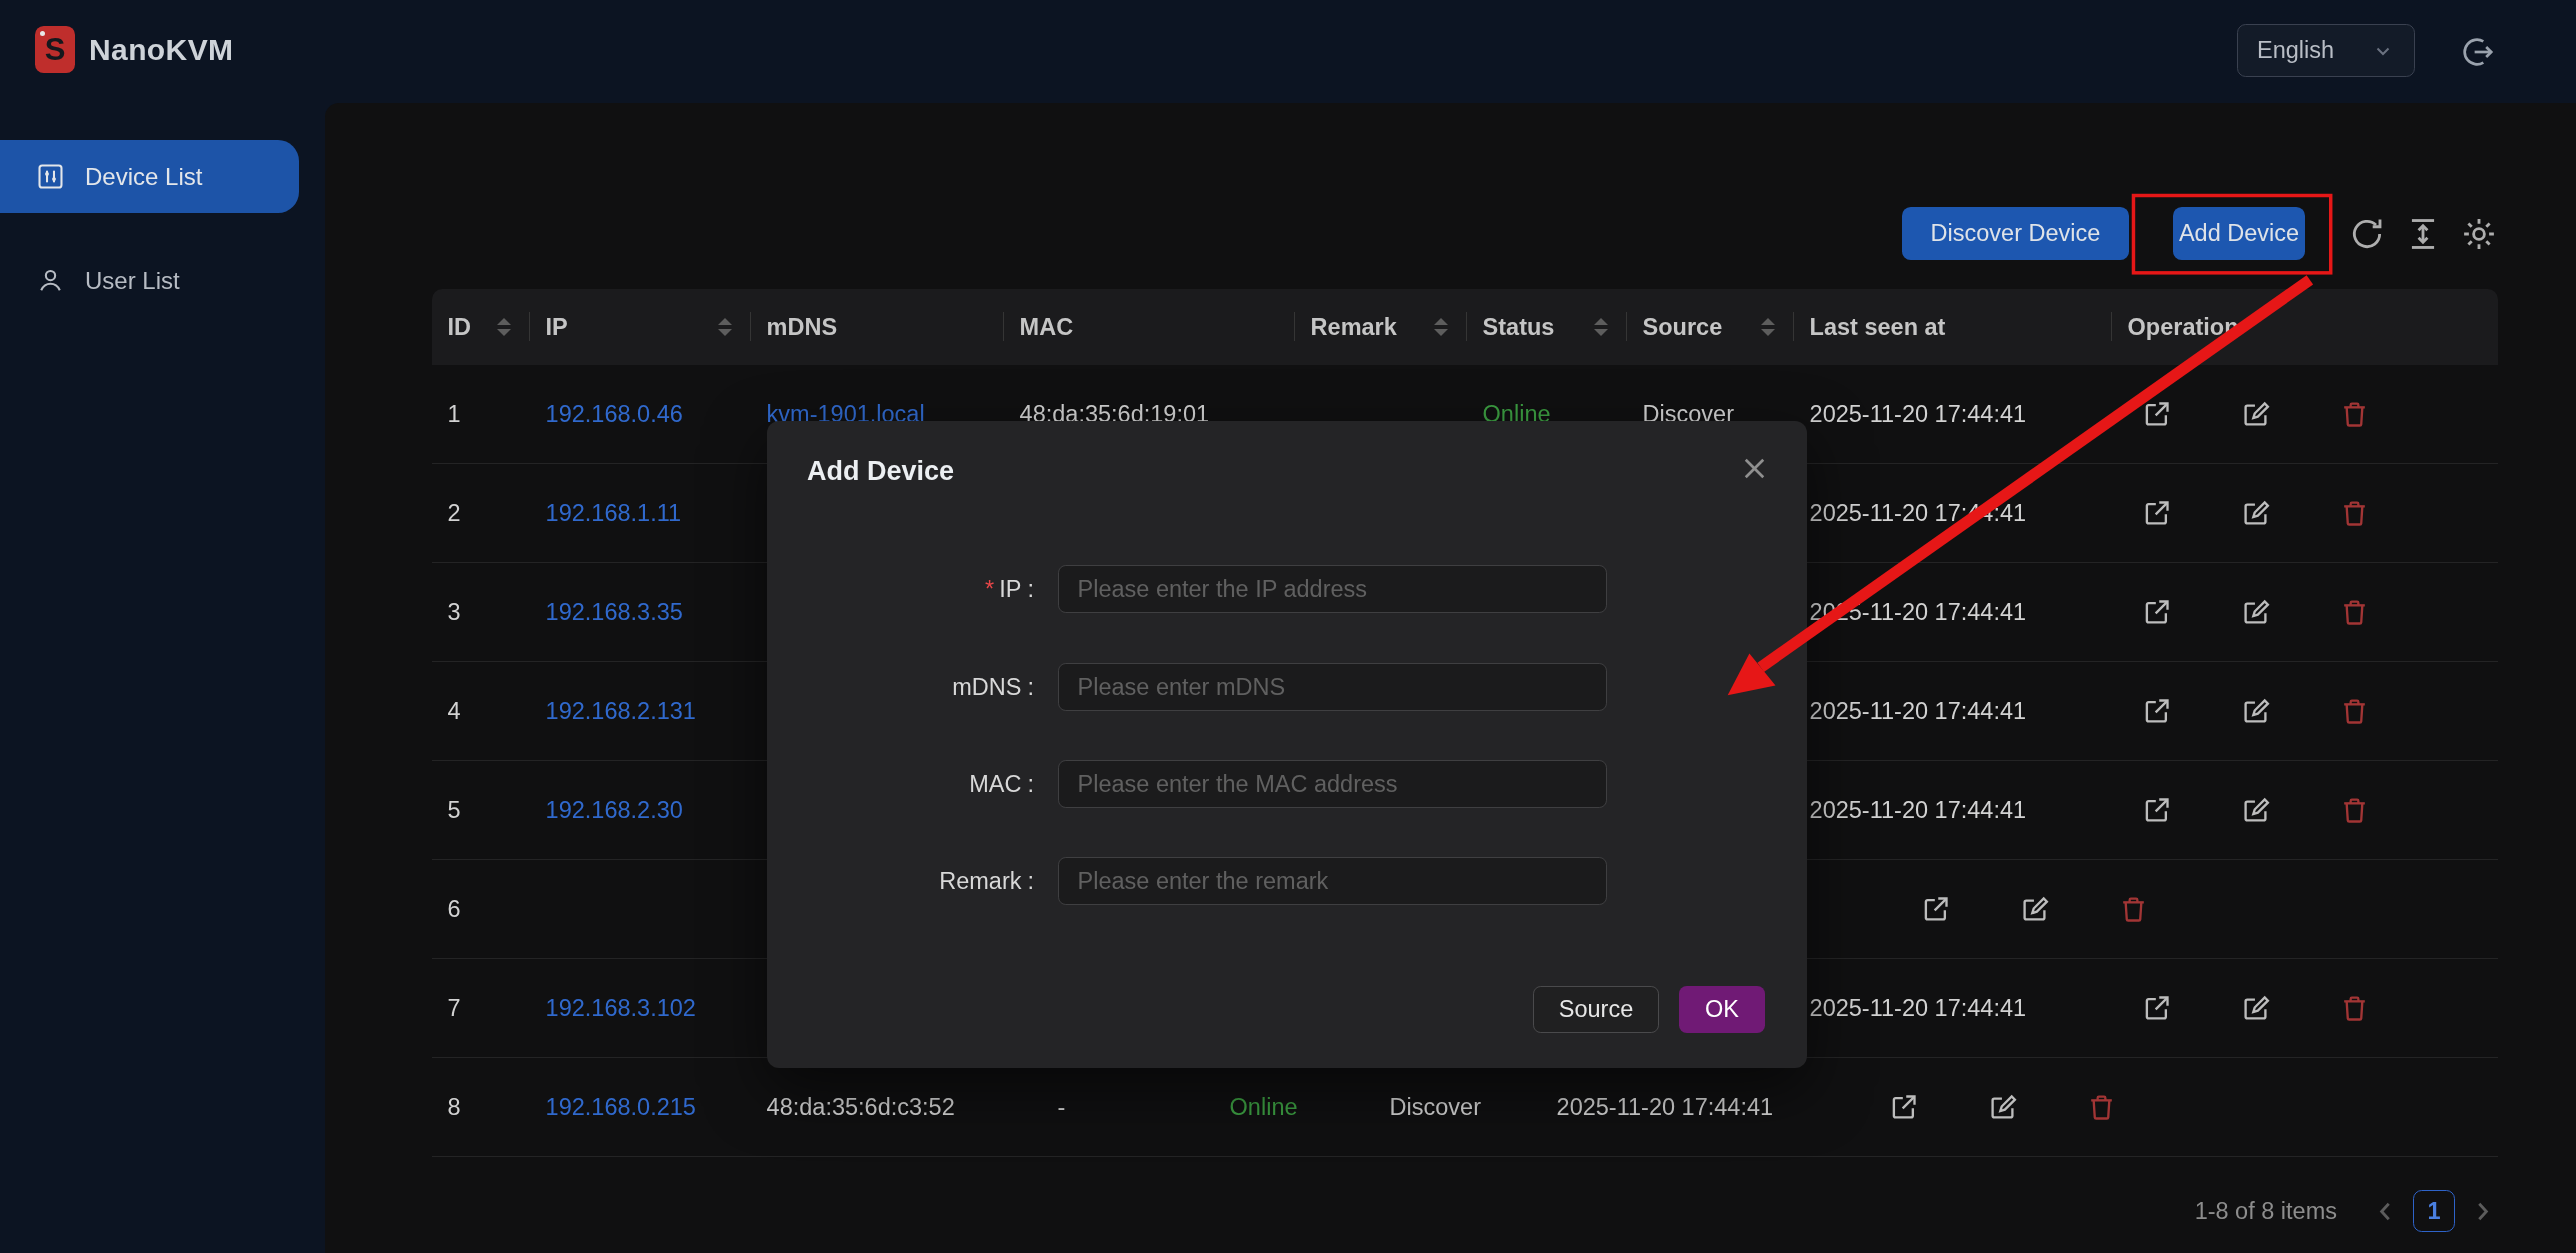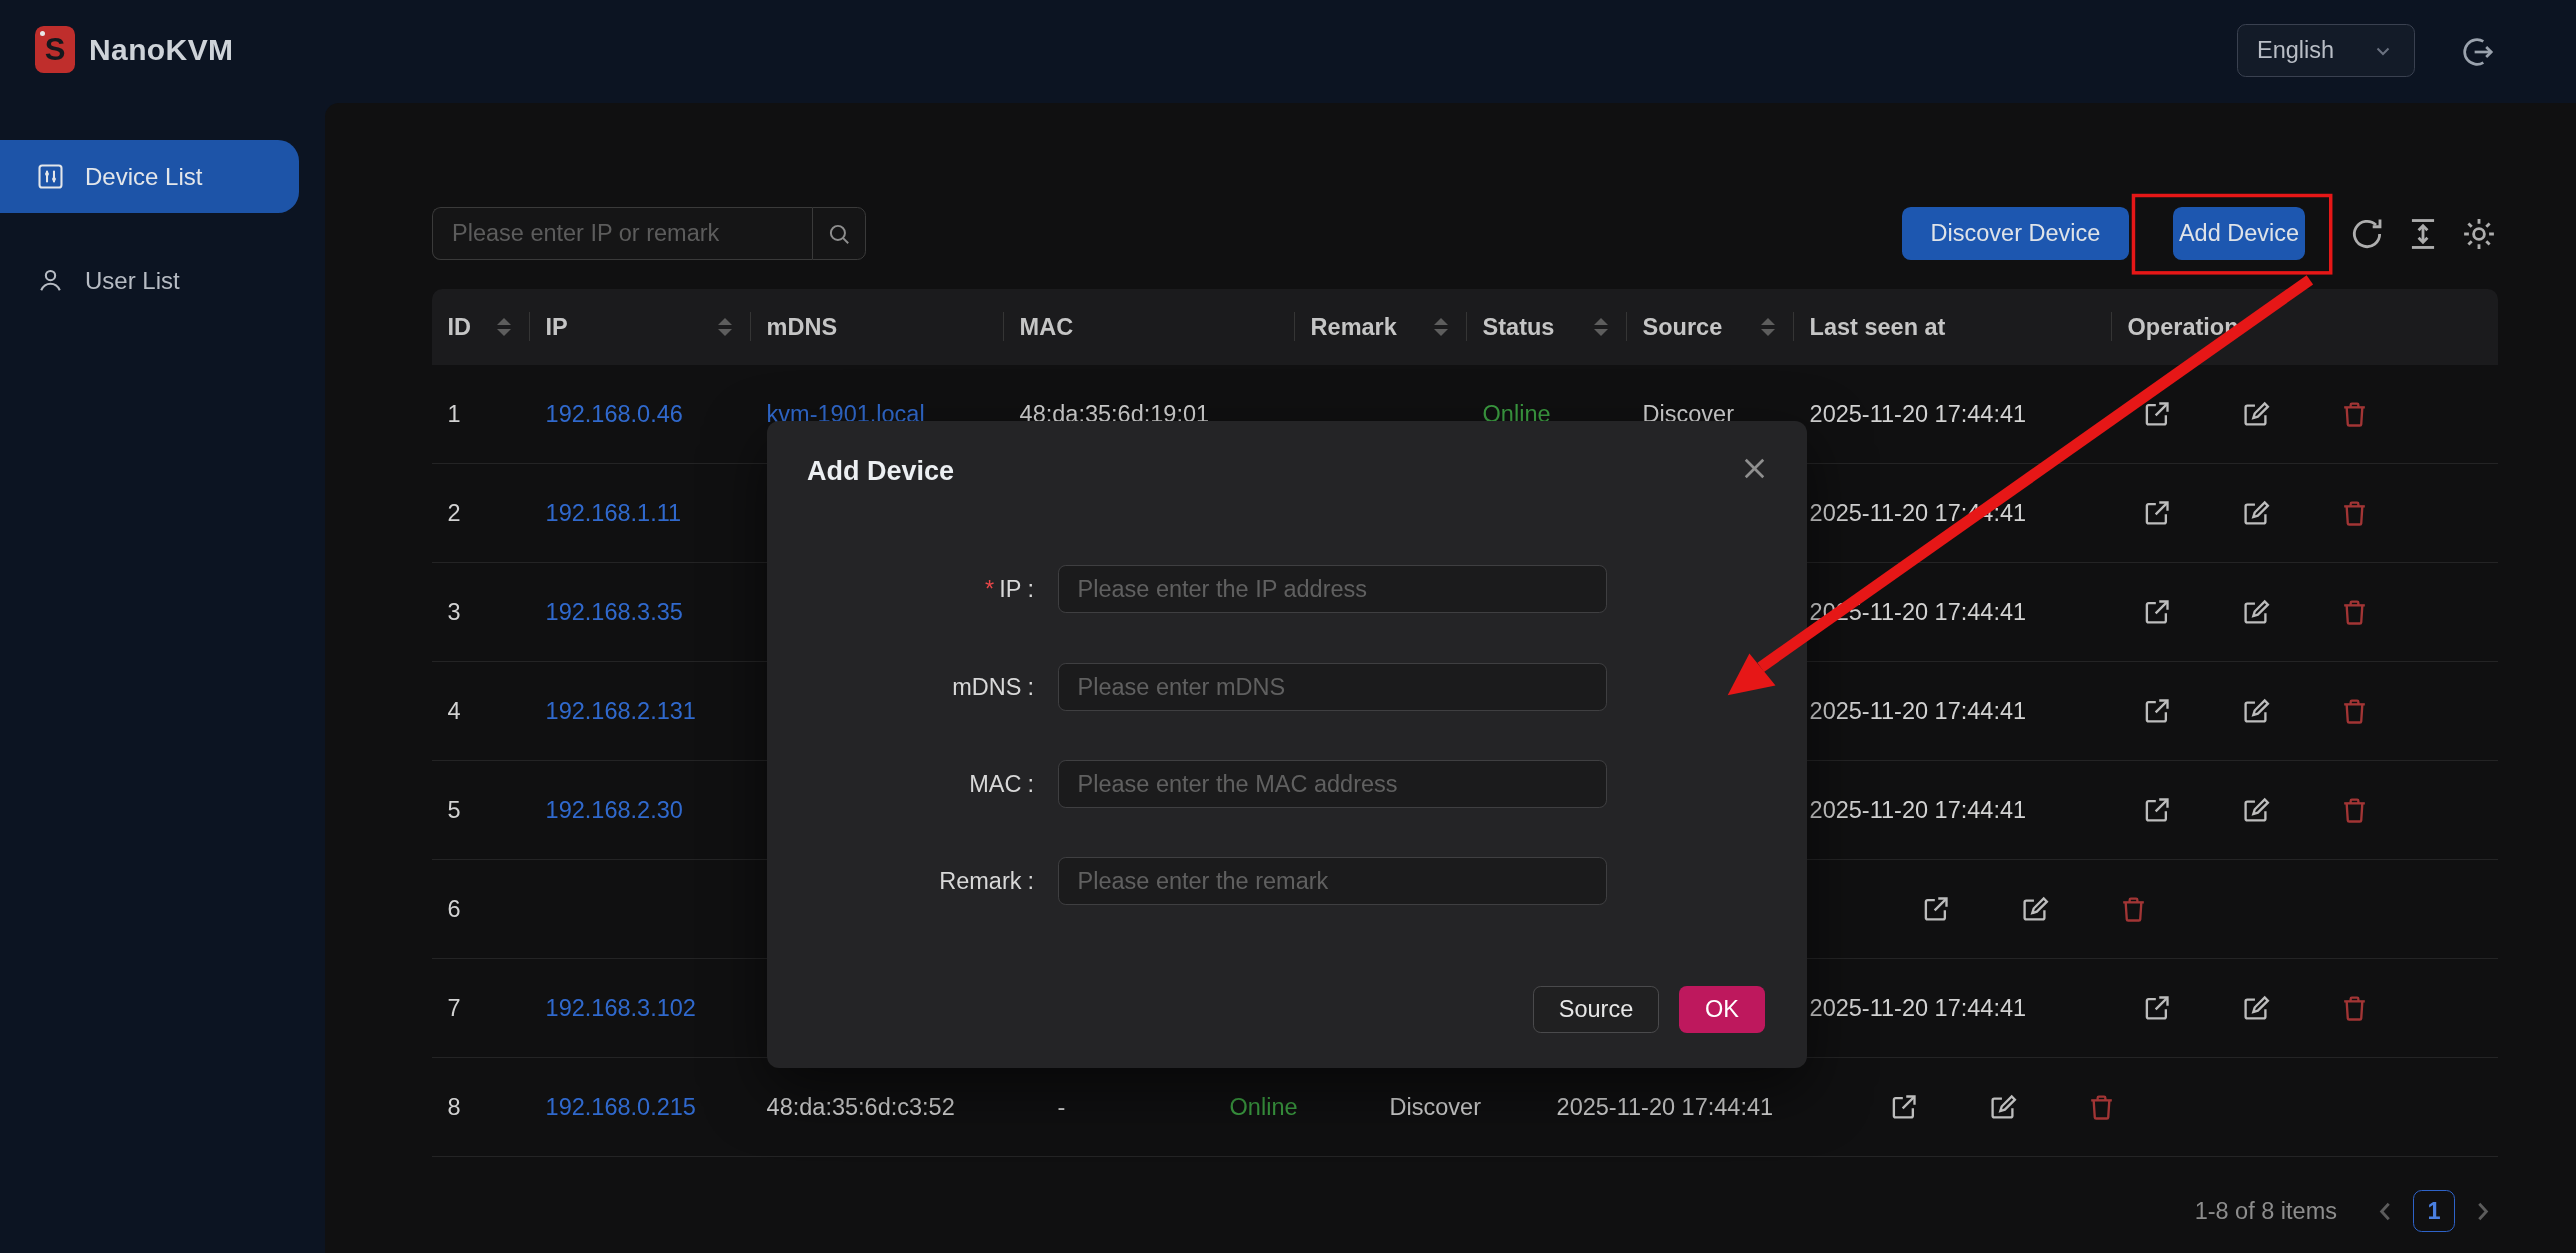--- a/index.html
+++ b/index.html
@@ -83,21 +83,21 @@
   .f0{top:144px;} .f1{top:242px;} .f2{top:339px;} .f3{top:436px;}
   .mlabel { width:267px; text-align:right; color:#d8d8d8; font-size:23.5px; }
   .req { color:#e84749; margin-right:5.2px; }
   .colon { margin-left:6px; }
   .minput { margin-left:23.5px; width:549px; height:48px; background:#1b1b1c; border:1.7px solid #3f3f41;
             border-radius:7.8px; color:#cfcfcf; font-size:23.5px; padding:0 19px; outline:none; font-family:inherit; }
   .minput::placeholder { color:#606060; }
   .modal-btns { position:absolute; left:0; top:565px; width:100%; height:47px; }
   .btn-cancel { position:absolute; left:766px; width:126px; height:47px; background:#202021; border:1.7px solid #4a4a4c;
                 border-radius:7.8px; color:#e7e7e7; font-size:23.5px; font-family:inherit; cursor:pointer; }
-  .btn-ok { position:absolute; left:912px; width:86px; height:47px; background:#be185d; border:none;
+  .btn-ok { position:absolute; left:912px; width:86px; height:47px; background:#701a75; border:none;
             border-radius:7.8px; color:#ffffff; font-size:23.5px; font-family:inherit; cursor:pointer; }
 
   
   .annotation { position:absolute; left:0; top:0; width:2576px; height:1253px; z-index:20; pointer-events:none; }
 
   svg.ic { width:100%; height:100%; display:block; }
 </style>
 </head>
 <body>
 
@@ -148,31 +148,20 @@
             <path d="M4.8 19.5c1.6-3.4 4.1-5 7.2-5s5.6 1.6 7.2 5"></path>
         </svg>
       </span>
       <span class="sl">User List</span>
     </div>
   </div>
 
   <div class="content"></div>
 
   <div class="toolbar">
-    <div class="search-wrap">
-      <input class="search-input" type="text" placeholder="Please enter IP or remark" style="">
-      <div class="search-btn">
-        <span style="width:26px;height:26px;">
-          <svg class="ic" viewBox="0 0 24 24" fill="none" stroke="currentColor" stroke-width="1.8">
-            <circle cx="11" cy="11" r="6.5"></circle>
-              <line x1="15.8" y1="15.8" x2="20.5" y2="20.5"></line>
-          </svg>
-        </span>
-      </div>
-    </div>
     <button class="btn btn-discover">Discover Device</button>
     <button class="btn btn-add">Add Device</button>
     <div class="tool-icon ti-refresh">
       <svg class="ic" viewBox="0 0 24 24" fill="none" stroke="currentColor" stroke-width="1.8">
         <path d="M20 12a8 8 0 1 1-2.34-5.66"></path>
           <polyline points="20.2 2.8 20.2 7.4 15.6 7.4"></polyline>
       </svg>
     </div>
     <div class="tool-icon ti-colh">
       <svg class="ic" viewBox="0 0 24 24" fill="none" stroke="currentColor" stroke-width="1.8">

